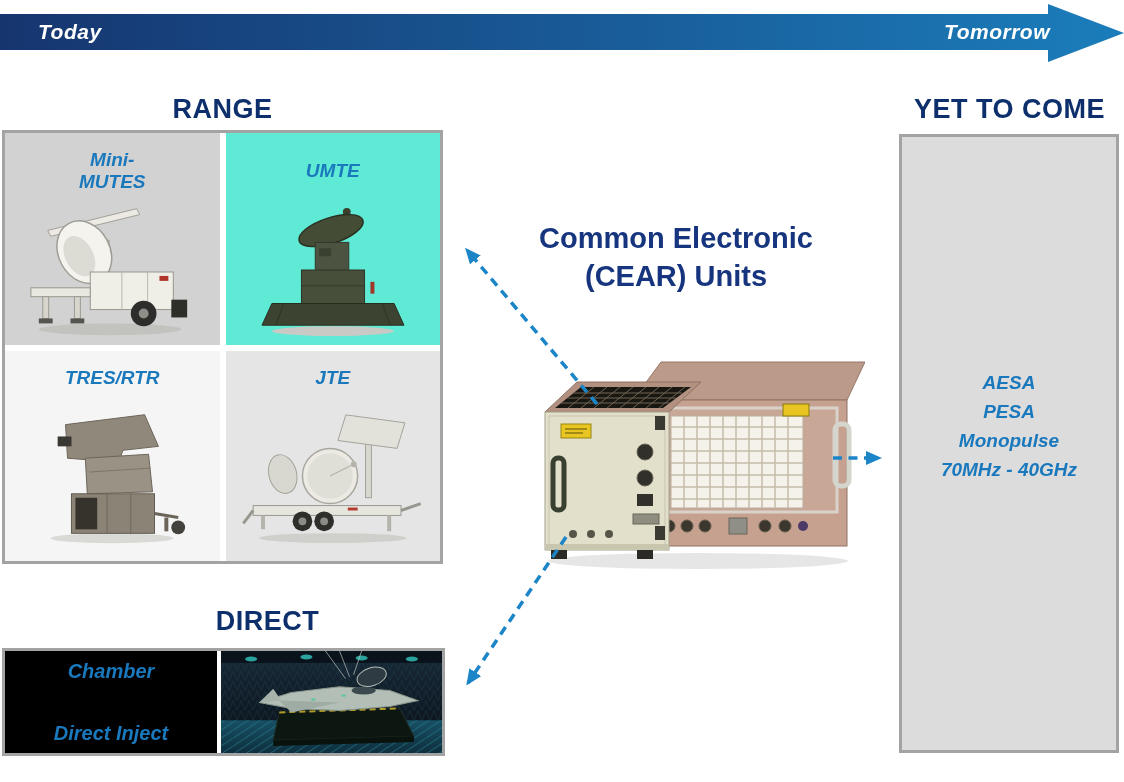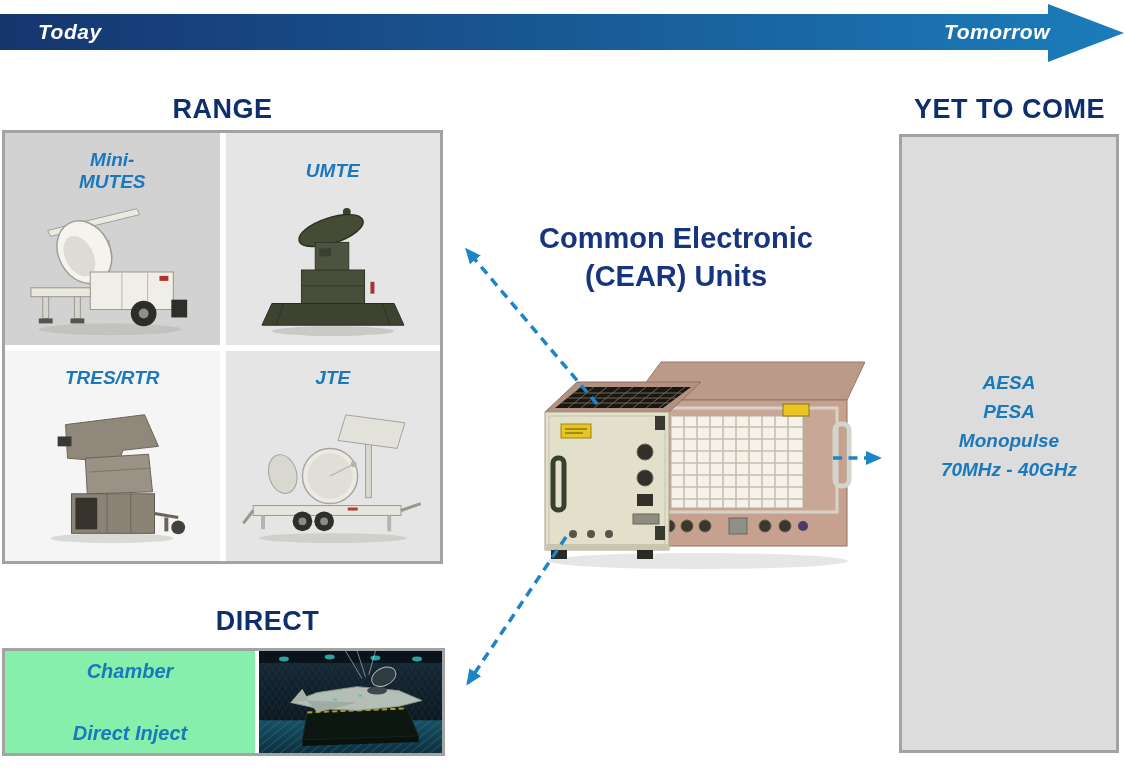--- a/index.html
+++ b/index.html
@@ -8,36 +8,36 @@
   .abs{position:absolute;}
   .heading{position:absolute;text-align:center;font-size:27px;font-weight:bold;
            color:#0d2f6b;letter-spacing:.5px;}
   .bar-label{position:absolute;top:20px;color:#ffffff;font-size:21px;font-weight:bold;
              font-style:italic;letter-spacing:.5px;}
   .gray-box{position:absolute;border:3px solid #a3a3a3;box-sizing:border-box;background:#fff;font-style:italic;}
   .range-box{left:2px;top:130px;width:441px;height:434px;display:grid;
              grid-template-columns:1fr 1fr;grid-template-rows:212px 1fr;gap:6px;}
   .cell{display:flex;flex-direction:column;align-items:center;overflow:hidden;}
   .cell-tl{background:#d2d2d2;}
-  .cell-tr{background:#e5e5e5;}
+  .cell-tr{background:#5eead4;}
   .cell-bl{background:#f5f5f5;}
   .cell-br{background:#e5e5e5;}
   .cell-label{margin-top:14px;min-height:48px;display:flex;flex-direction:column;
               justify-content:center;text-align:center;font-size:19px;font-weight:bold;
               color:#1a78bd;line-height:22px;}
   .cell-label.single{min-height:26px;}
   .cell-label span{display:block;}
   .cell-img{flex:1;display:flex;align-items:center;justify-content:center;}
   .ytc-box{left:899px;top:134px;width:220px;height:619px;background:#dcdcdc;}
   .ytc-text{position:absolute;left:0;right:0;top:231px;text-align:center;
             font-size:19px;font-weight:bold;color:#1a78bd;line-height:29px;}
   .title{position:absolute;left:481px;top:219px;width:390px;text-align:center;
          font-size:29px;line-height:38px;font-weight:bold;color:#16357e;}
   .direct-box{left:2px;top:648px;width:443px;height:108px;display:flex;gap:4px;}
-  .direct-panel{width:250px;background:#86efac;display:flex;flex-direction:column;
+  .direct-panel{width:212px;background:#000000;display:flex;flex-direction:column;
                 justify-content:center;text-align:center;font-size:20px;font-weight:bold;
                 color:#1a78bd;line-height:31px;gap:31px;}
   .direct-photo{flex:1;display:flex;}
   .direct-photo svg{width:100%;height:100%;}
   svg{display:block;}
 </style>
 </head>
 <body>
 
 <div id="scene">

